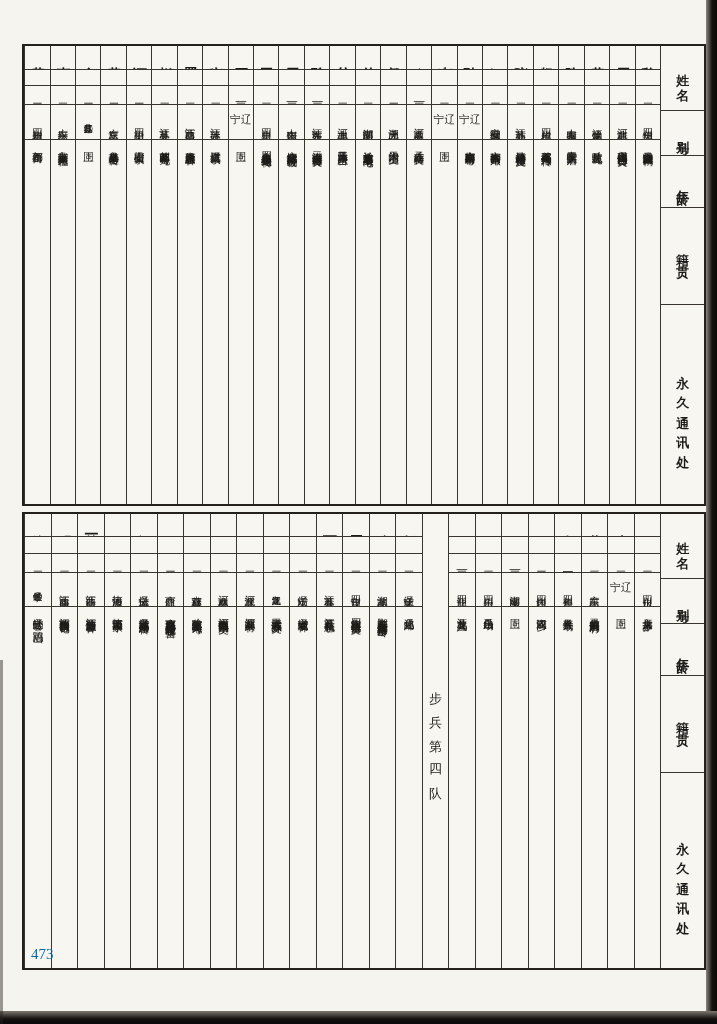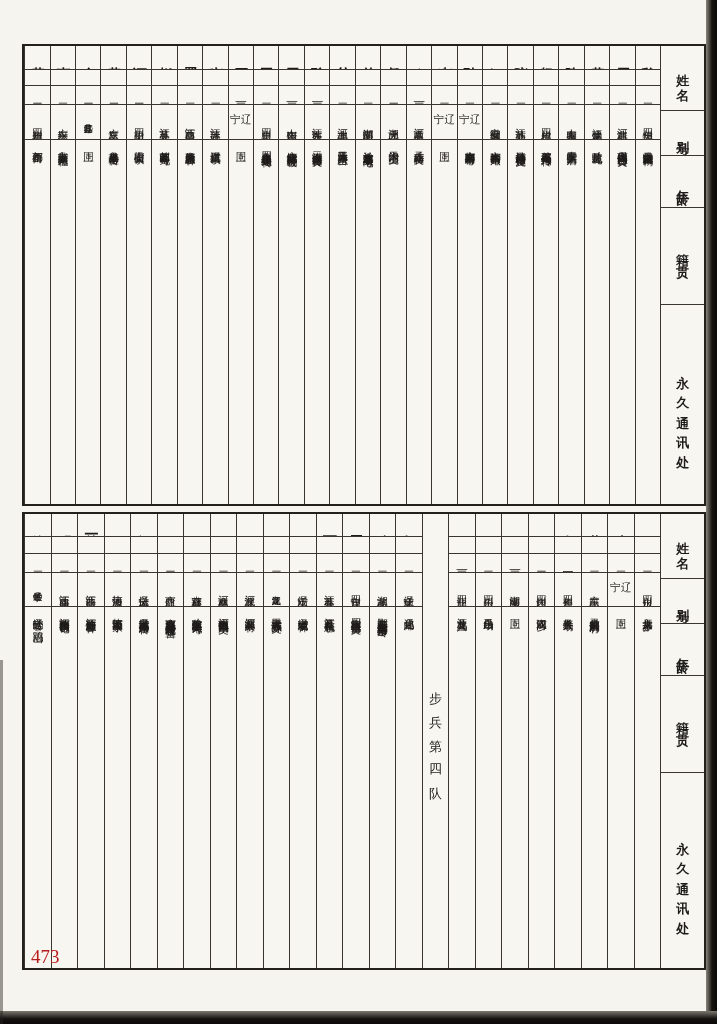--- a/index.html
+++ b/index.html
@@ -49,22 +49,22 @@
 
   .header-col .v{font-weight:700;font-size:13px;}
   .hdr-name  .v{letter-spacing:14px;}
   .hdr-alias .v{letter-spacing:2px;}
   .hdr-age   .v{letter-spacing:2px;}
   .hdr-native .v{letter-spacing:12px;}
   .hdr-addr  .v{letter-spacing:20px;height:auto;align-self:center;margin-top:18px;}
 
   .unit-col .v{font-size:13px;letter-spacing:24px;height:auto;}
 
-  .page-number{position:absolute;left:31px;top:946px;font-size:19px;
-    font-family:"Liberation Serif","DejaVu Serif",serif;color:#b91c1c;}
+  .page-number{position:absolute;left:31px;top:946px;font-size:15px;
+    font-family:"Liberation Serif","DejaVu Serif",serif;color:#0369a1;}
 </style>
 </head>
 <body>
 
 <div class="vtable" id="top-table">
   <div class="col header-col">
     <div class="cell cell-name hdr-name">
         <span class="v">姓名</span>
       </div>
     <div class="cell cell-alias hdr-alias">

